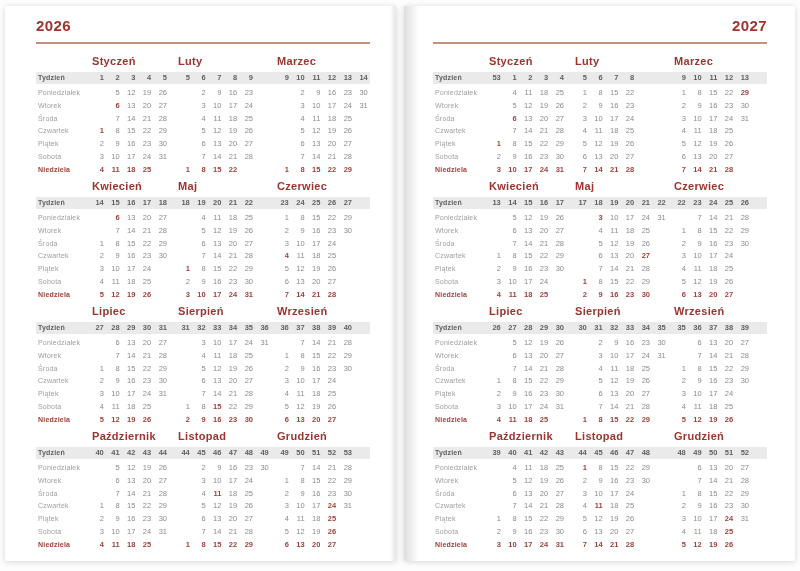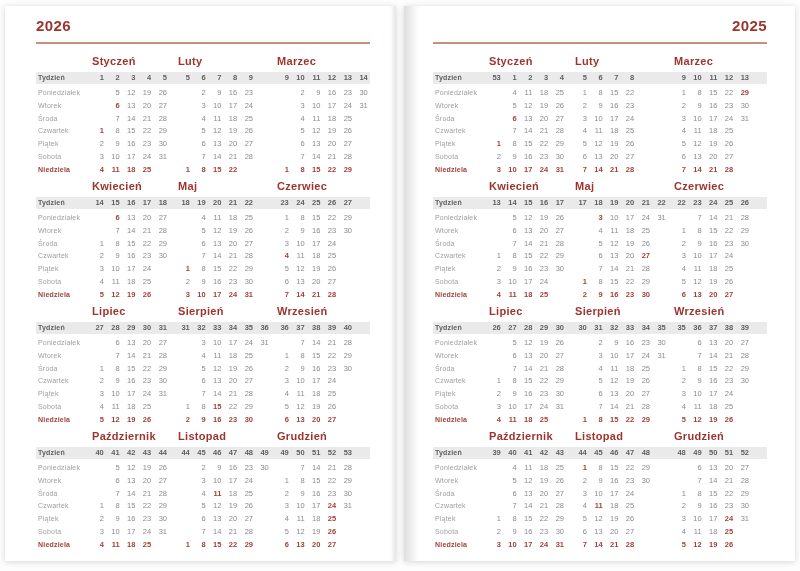--- a/index.html
+++ b/index.html
@@ -597,21 +597,21 @@
               <span class="cell red" style="left: 284.4px;">27</span>
             </div>
           </div>
         </div>
     </div>
   </div>
 
   <div class="page page-right">
     <div class="inner">
       <div class="page-head">
-        <span class="year">2025</span>
+        <span class="year">2027</span>
       </div>
       <div class="rule"></div>
       <div class="month-grid">
           <div class="month-row">
             <div class="mtitles">
               <span class="mtitle" style="left: 56px;">Styczeń</span>
               <span class="mtitle" style="left: 142px;">Luty</span>
               <span class="mtitle" style="left: 241px;">Marzec</span>
             </div>
             <div class="line strip">

